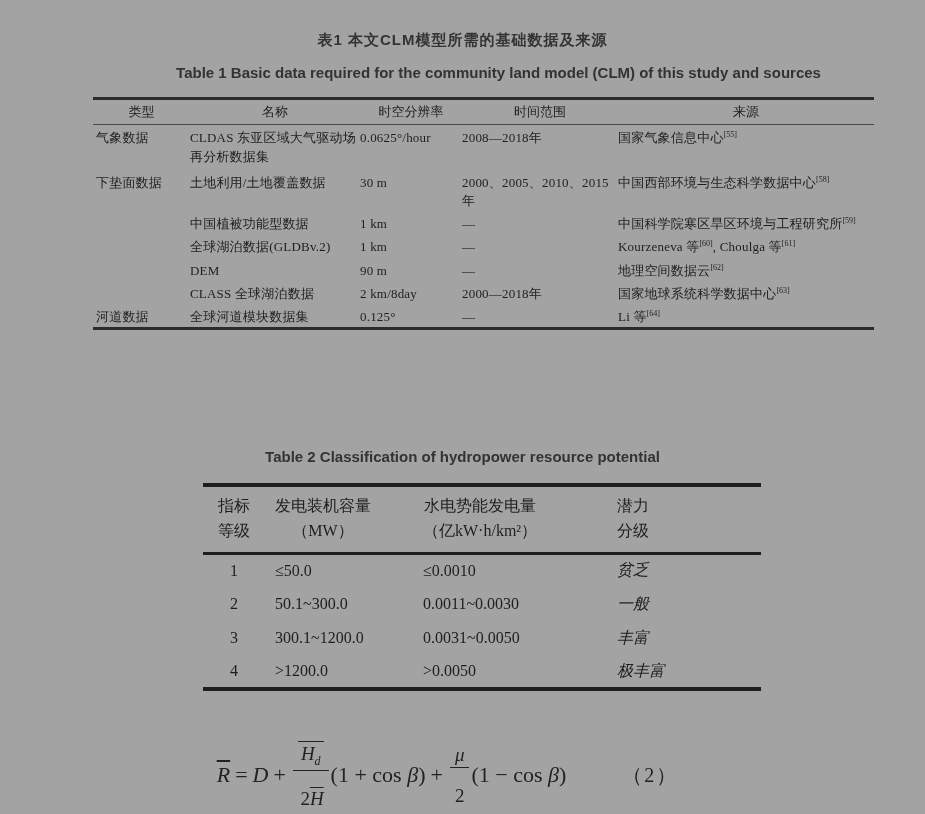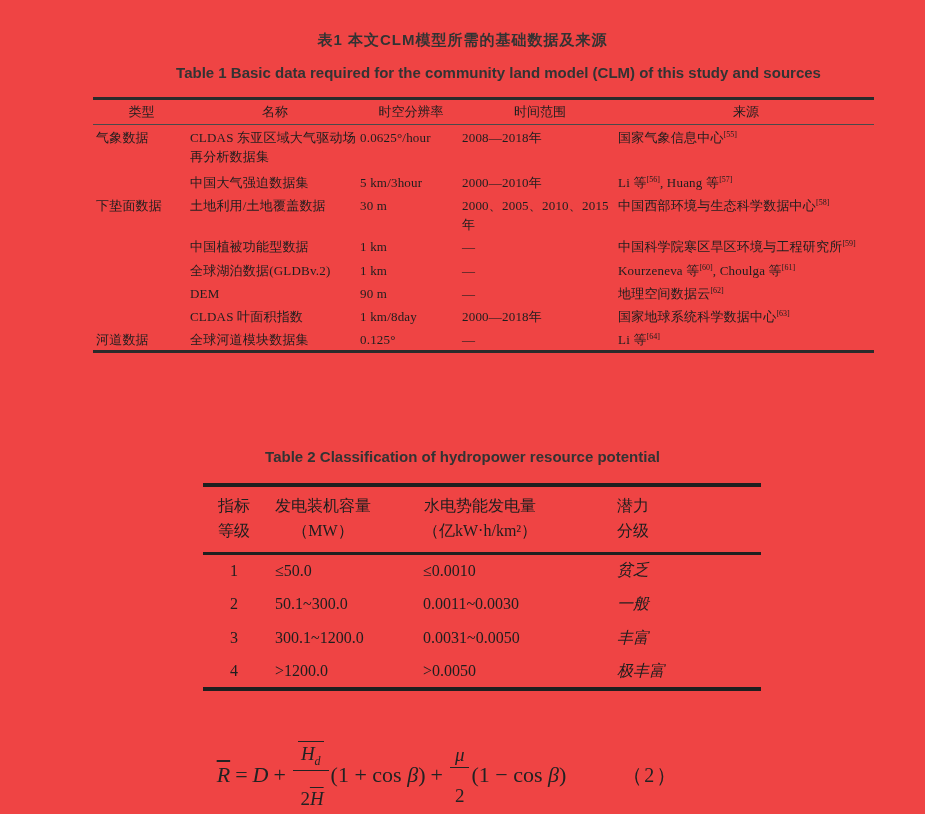--- a/index.html
+++ b/index.html
@@ -1,18 +1,18 @@
 <!DOCTYPE html>
 <html><head>
 <meta charset="utf-8">
 <style>
   html,body { margin:0; padding:0; }
   .page {
     position:relative; width:925px; height:814px;
-    background:#ef4444; color:#1e1e1e;
+    background:#a3a3a3; color:#1e1e1e;
     font-family:"Liberation Serif","DejaVu Serif",serif;
     overflow:hidden;
   }
   .title-zh, .title-en {
     position:absolute; left:0; width:925px; text-align:center;
     font-family:"Liberation Sans","DejaVu Sans",sans-serif;
     font-weight:bold; font-size:15px; color:#333;
   }
   .title-zh { letter-spacing:1px; }
   #t1-title-zh { top:31px; }
@@ -113,27 +113,20 @@
       </thead>
       <tbody>
         <tr class="dbl">
           <td class="c-group">气象数据</td>
           <td>CLDAS 东亚区域大气驱动场再分析数据集</td>
           <td>0.0625°/hour</td>
           <td>2008—2018年</td>
           <td>国家气象信息中心<sup>[55]</sup></td>
         </tr>
         <tr>
-          <td class="c-group"></td>
-          <td>中国大气强迫数据集</td>
-          <td>5 km/3hour</td>
-          <td>2000—2010年</td>
-          <td>Li 等<sup>[56]</sup>, Huang 等<sup>[57]</sup></td>
-        </tr>
-        <tr>
           <td class="c-group">下垫面数据</td>
           <td>土地利用/土地覆盖数据</td>
           <td>30 m</td>
           <td>2000、2005、2010、2015年</td>
           <td>中国西部环境与生态科学数据中心<sup>[58]</sup></td>
         </tr>
         <tr>
           <td class="c-group"></td>
           <td>中国植被功能型数据</td>
           <td>1 km</td>
@@ -149,22 +142,22 @@
         </tr>
         <tr>
           <td class="c-group"></td>
           <td>DEM</td>
           <td>90 m</td>
           <td>—</td>
           <td>地理空间数据云<sup>[62]</sup></td>
         </tr>
         <tr>
           <td class="c-group"></td>
-          <td>CLDAS 叶面积指数</td>
-          <td>1 km/8day</td>
+          <td>CLASS 全球湖泊数据</td>
+          <td>2 km/8day</td>
           <td>2000—2018年</td>
           <td>国家地球系统科学数据中心<sup>[63]</sup></td>
         </tr>
         <tr>
           <td class="c-group">河道数据</td>
           <td>全球河道模块数据集</td>
           <td>0.125°</td>
           <td>—</td>
           <td>Li 等<sup>[64]</sup></td>
         </tr>

